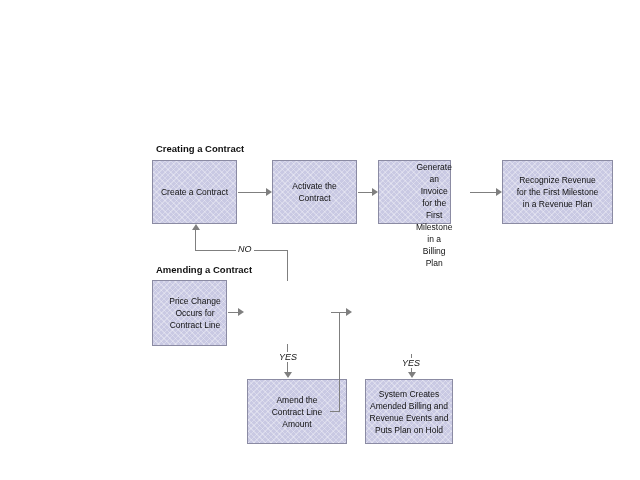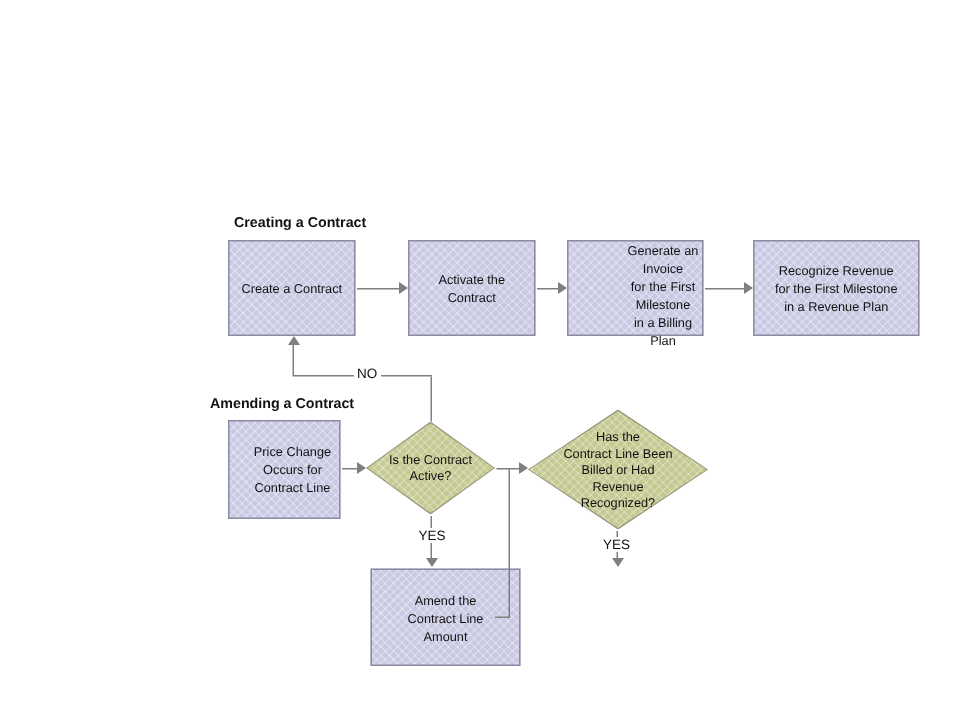--- a/index.html
+++ b/index.html
@@ -28,38 +28,38 @@
       repeating-linear-gradient(45deg, rgba(255,255,255,.25) 0 1px, rgba(255,255,255,0) 1px 4px),
       repeating-linear-gradient(135deg, rgba(255,255,255,.25) 0 1px, rgba(255,255,255,0) 1px 4px);}
   .dtext{position:absolute;inset:0;display:grid;place-items:center;
     font-size:8.5px;line-height:11px;text-align:center;white-space:pre-line;}
   .hline{position:absolute;height:1px;background:var(--connector);}
   .vline{position:absolute;width:1px;background:var(--connector);}
   .arr{position:absolute;width:0;height:0;}
   .arr-right{border-top:4px solid transparent;border-bottom:4px solid transparent;border-left:6px solid var(--connector);}
   .arr-up{border-left:4px solid transparent;border-right:4px solid transparent;border-bottom:6px solid var(--connector);}
   .arr-down{border-left:4px solid transparent;border-right:4px solid transparent;border-top:6px solid var(--connector);}
-  .clabel{position:absolute;font-size:9px;background:var(--page-bg);padding:0 2px;white-space:nowrap;}
+  .clabel{position:absolute;font-size:9px;background:var(--page-bg);padding:0 2px;white-space:nowrap;font-style:italic;}
 </style>
 </head>
 <body>
 
 <div class="canvas">
 
   <div class="heading" style="left:156px;top:143px;">Creating a Contract</div>
-  <div class="heading" style="left:140px;top:264px;">Amending a Contract</div>
+  <div class="heading" style="left:156px;top:264px;">Amending a Contract</div>
 
   <div class="pbox" style="left:152px;top:160px;width:85px;height:64px;">
     <div class="btext">Create a Contract</div>
   </div>
   <div class="pbox" style="left:272px;top:160px;width:85px;height:64px;">
     <div class="btext">Activate the
 Contract</div>
   </div>
-  <div class="pbox" style="left:378px;top:160px;width:91px;height:64px;padding-left:37px;">
+  <div class="pbox" style="left:378px;top:160px;width:73px;height:64px;padding-left:37px;">
     <div class="btext">Generate an Invoice
 for the First Milestone
 in a Billing Plan</div>
   </div>
   <div class="pbox" style="left:502px;top:160px;width:111px;height:64px;">
     <div class="btext">Recognize Revenue
 for the First Milestone
 in a Revenue Plan</div>
   </div>
 
@@ -77,50 +77,41 @@
   <div class="clabel" style="left:236px;top:244px;">NO</div>
 
   <div class="pbox" style="left:152px;top:280px;width:75px;height:66px;padding-left:11px;">
     <div class="btext">Price Change
 Occurs for
 Contract Line</div>
   </div>
   <div class="hline" style="left:228px;top:312px;width:10px;"></div>
   <div class="arr arr-right" style="left:238px;top:308px;"></div>
 
-  <div class="diamond" style="left:244px;top:281px;width:86px;height:62px;">
-    <div class="d-border"></div>
-    <div class="d-fill"></div>
-    <div class="dtext">Is the Contract
-Active?</div>
-  </div>
 
   <div class="vline" style="left:287px;top:344px;height:28px;"></div>
   <div class="arr arr-down" style="left:284px;top:372px;"></div>
   <div class="clabel" style="left:277px;top:352px;">YES</div>
 
   <div class="pbox" style="left:247px;top:379px;width:100px;height:65px;">
     <div class="btext">Amend the
 Contract Line
 Amount</div>
   </div>
 
   <div class="hline" style="left:330px;top:411px;width:10px;"></div>
   <div class="vline" style="left:339px;top:312px;height:100px;"></div>
   <div class="hline" style="left:331px;top:312px;width:15px;"></div>
   <div class="arr arr-right" style="left:346px;top:308px;"></div>
 
-  <div class="diamond" style="left:352px;top:273px;width:120px;height:80px;">
-    <div class="d-border"></div>
-    <div class="d-fill"></div>
-    <div class="dtext">Has the
-Contract Line Been
-Billed or Had
-Revenue
-Recognized?</div>
-  </div>
 
   <div class="vline" style="left:411px;top:354px;height:18px;"></div>
   <div class="arr arr-down" style="left:408px;top:372px;"></div>
   <div class="clabel" style="left:400px;top:358px;">YES</div>
 
+  <div class="pbox" style="left:365px;top:379px;width:88px;height:65px;">
+    <div class="btext">System Creates
+Amended Billing and
+Revenue Events and
+Puts Plan on Hold</div>
+  </div>
 
 </div>
 
 </body></html>

